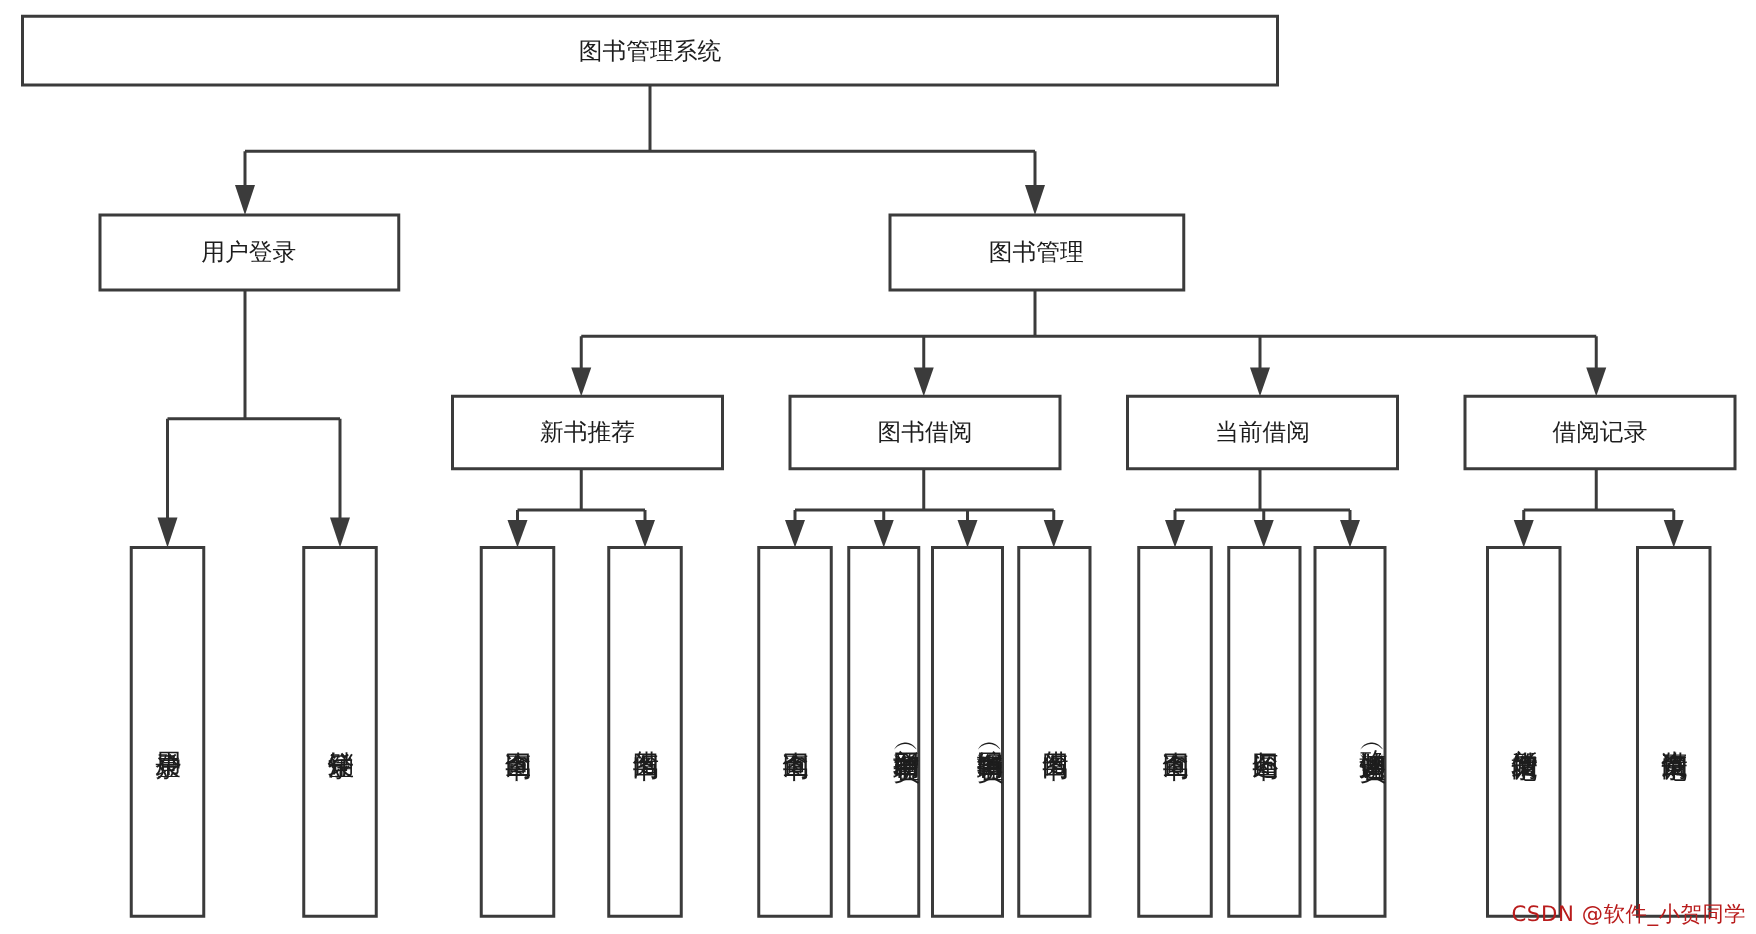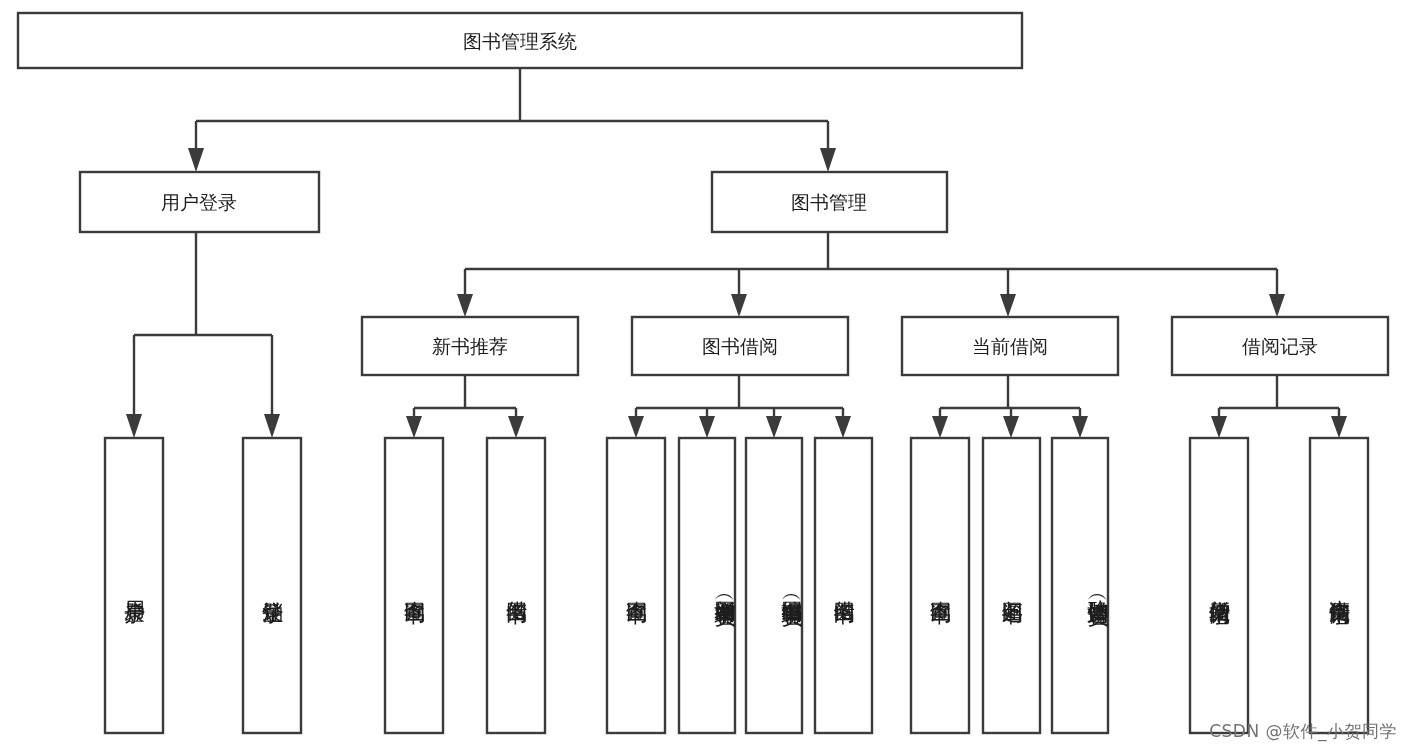--- a/index.html
+++ b/index.html
@@ -60,21 +60,21 @@
     letter-spacing: 1px;
     white-space: nowrap;
     pointer-events: none;
   }
   .watermark {
     position: absolute;
     right: 8px;
     bottom: 4px;
     font-family: "DejaVu Sans", "Liberation Sans", sans-serif;
     font-size: 17px;
-    color: #737373;
+    color: #b91c1c;
     white-space: nowrap;
     letter-spacing: 0.5px;
   }
 </style>
 </head>
 <body>
 
 <div id="diagram-root">
 
   <svg class="diagram-canvas" viewBox="0 0 1405 747">

